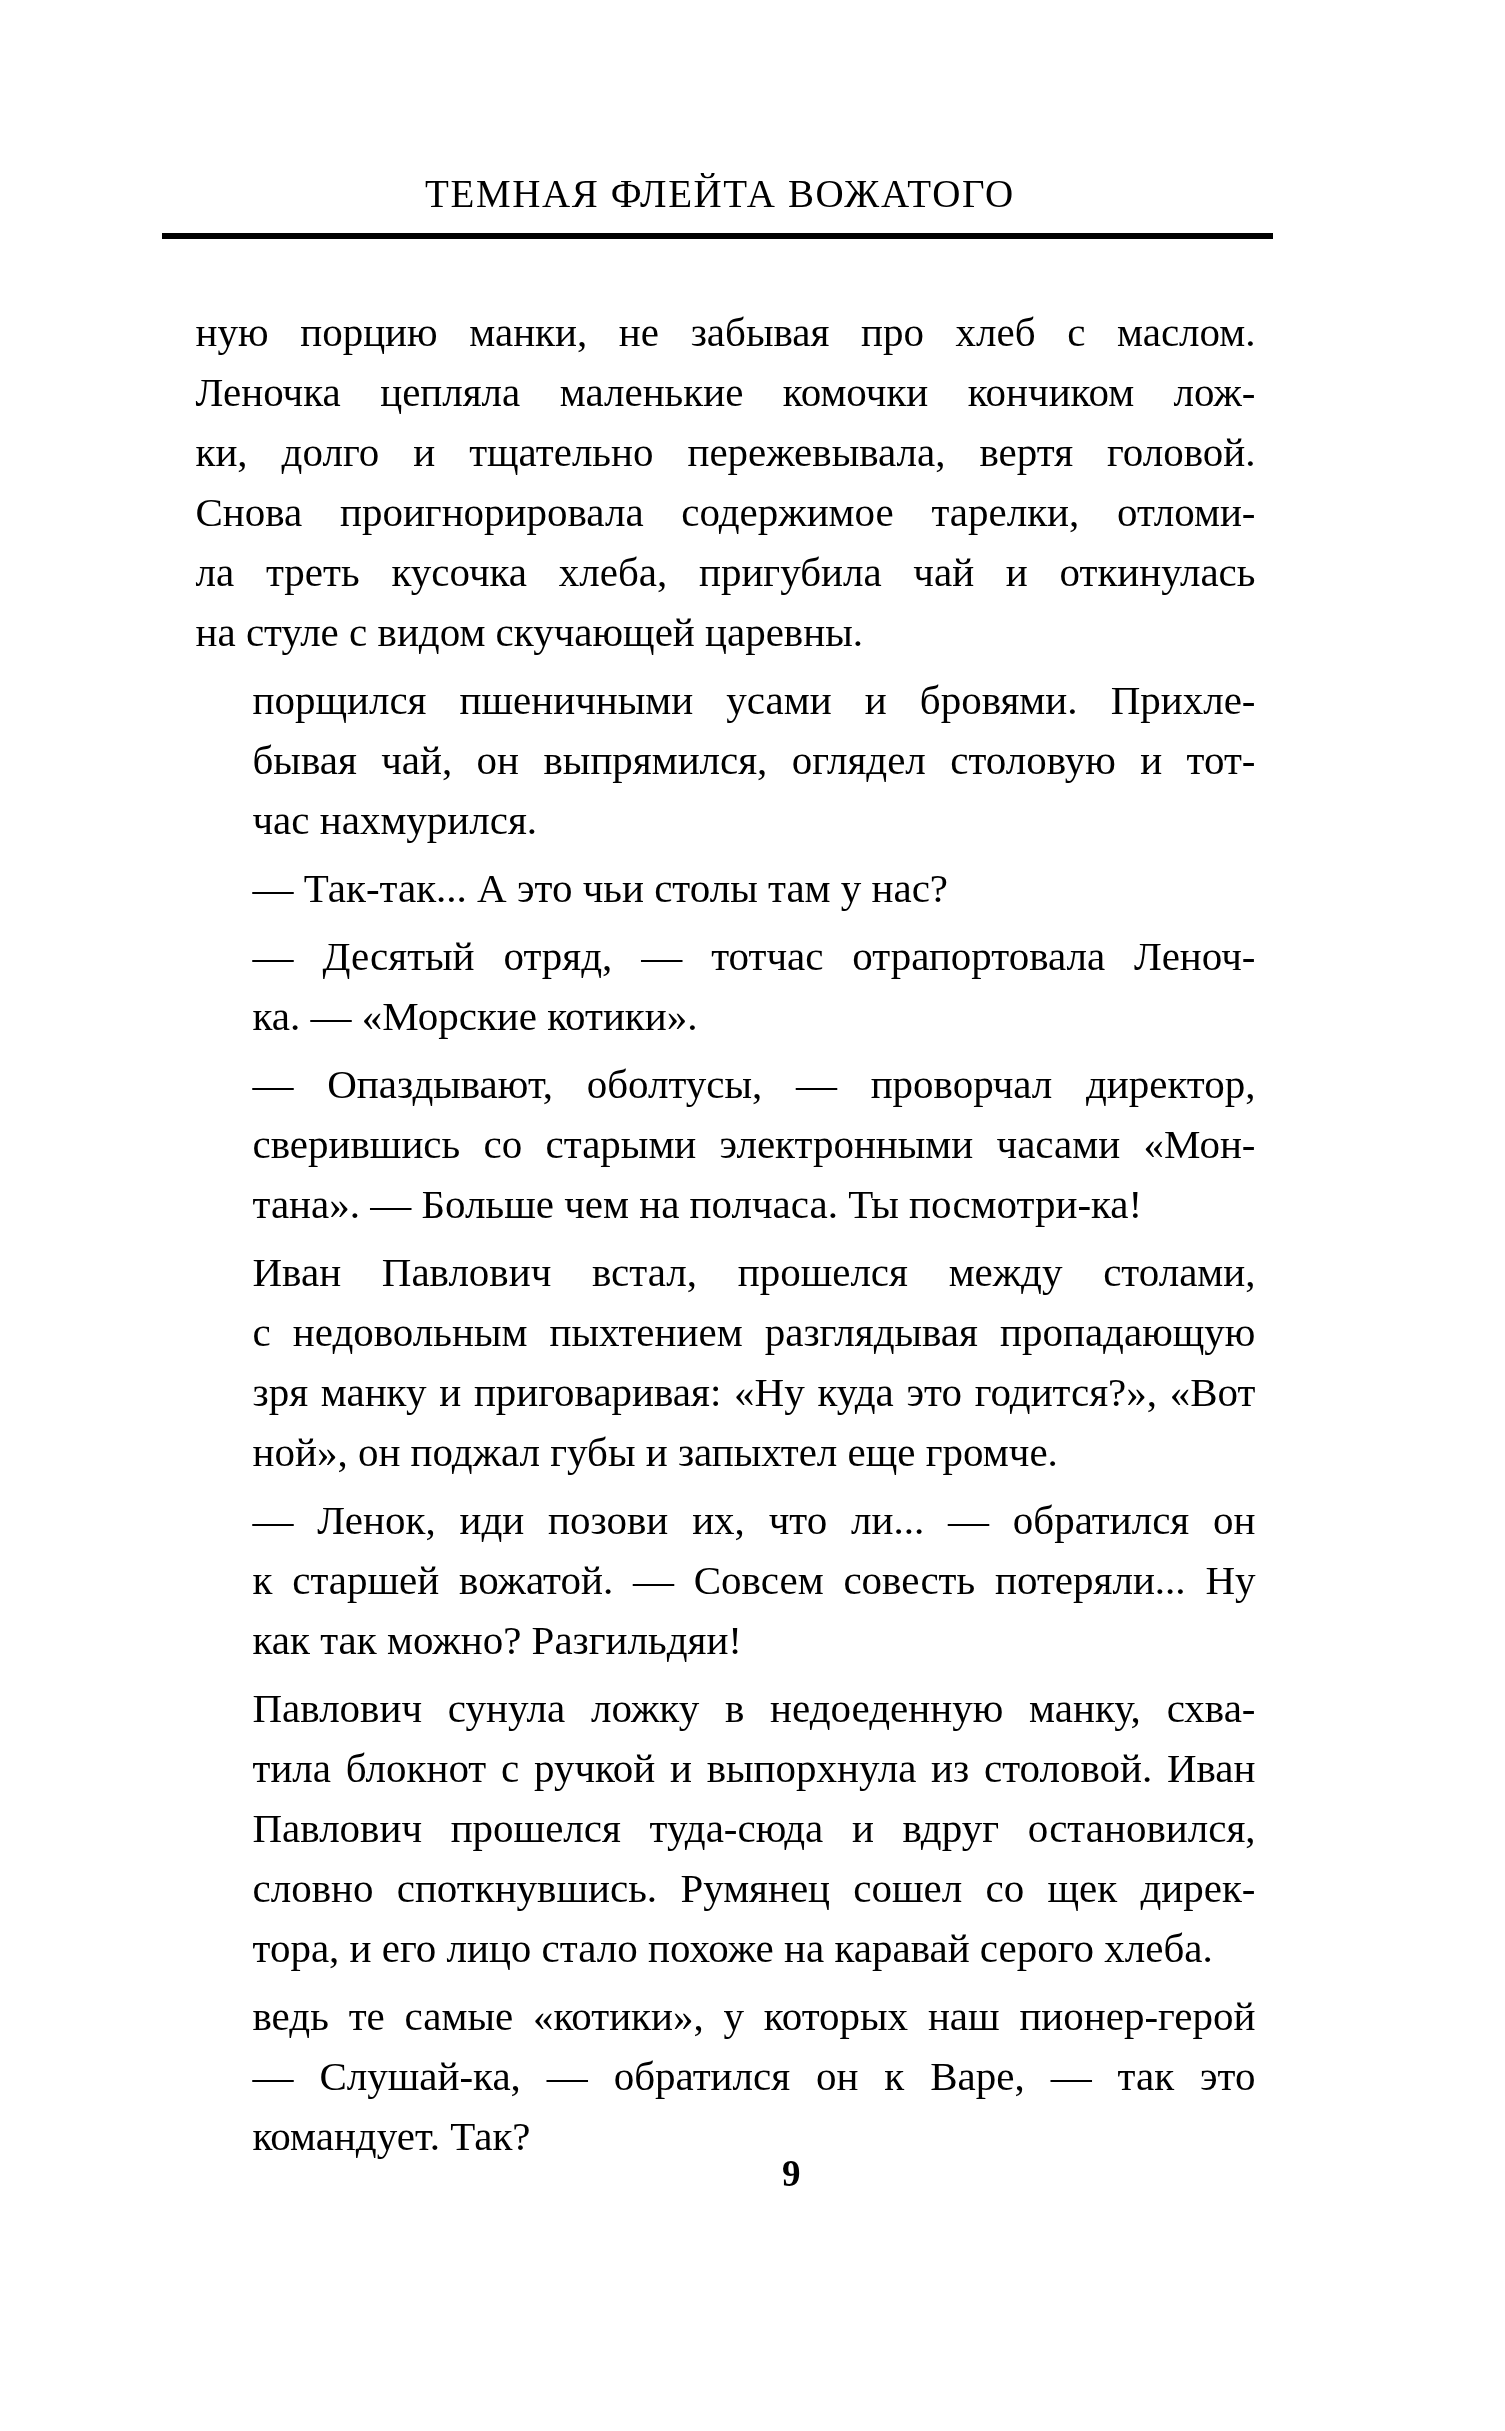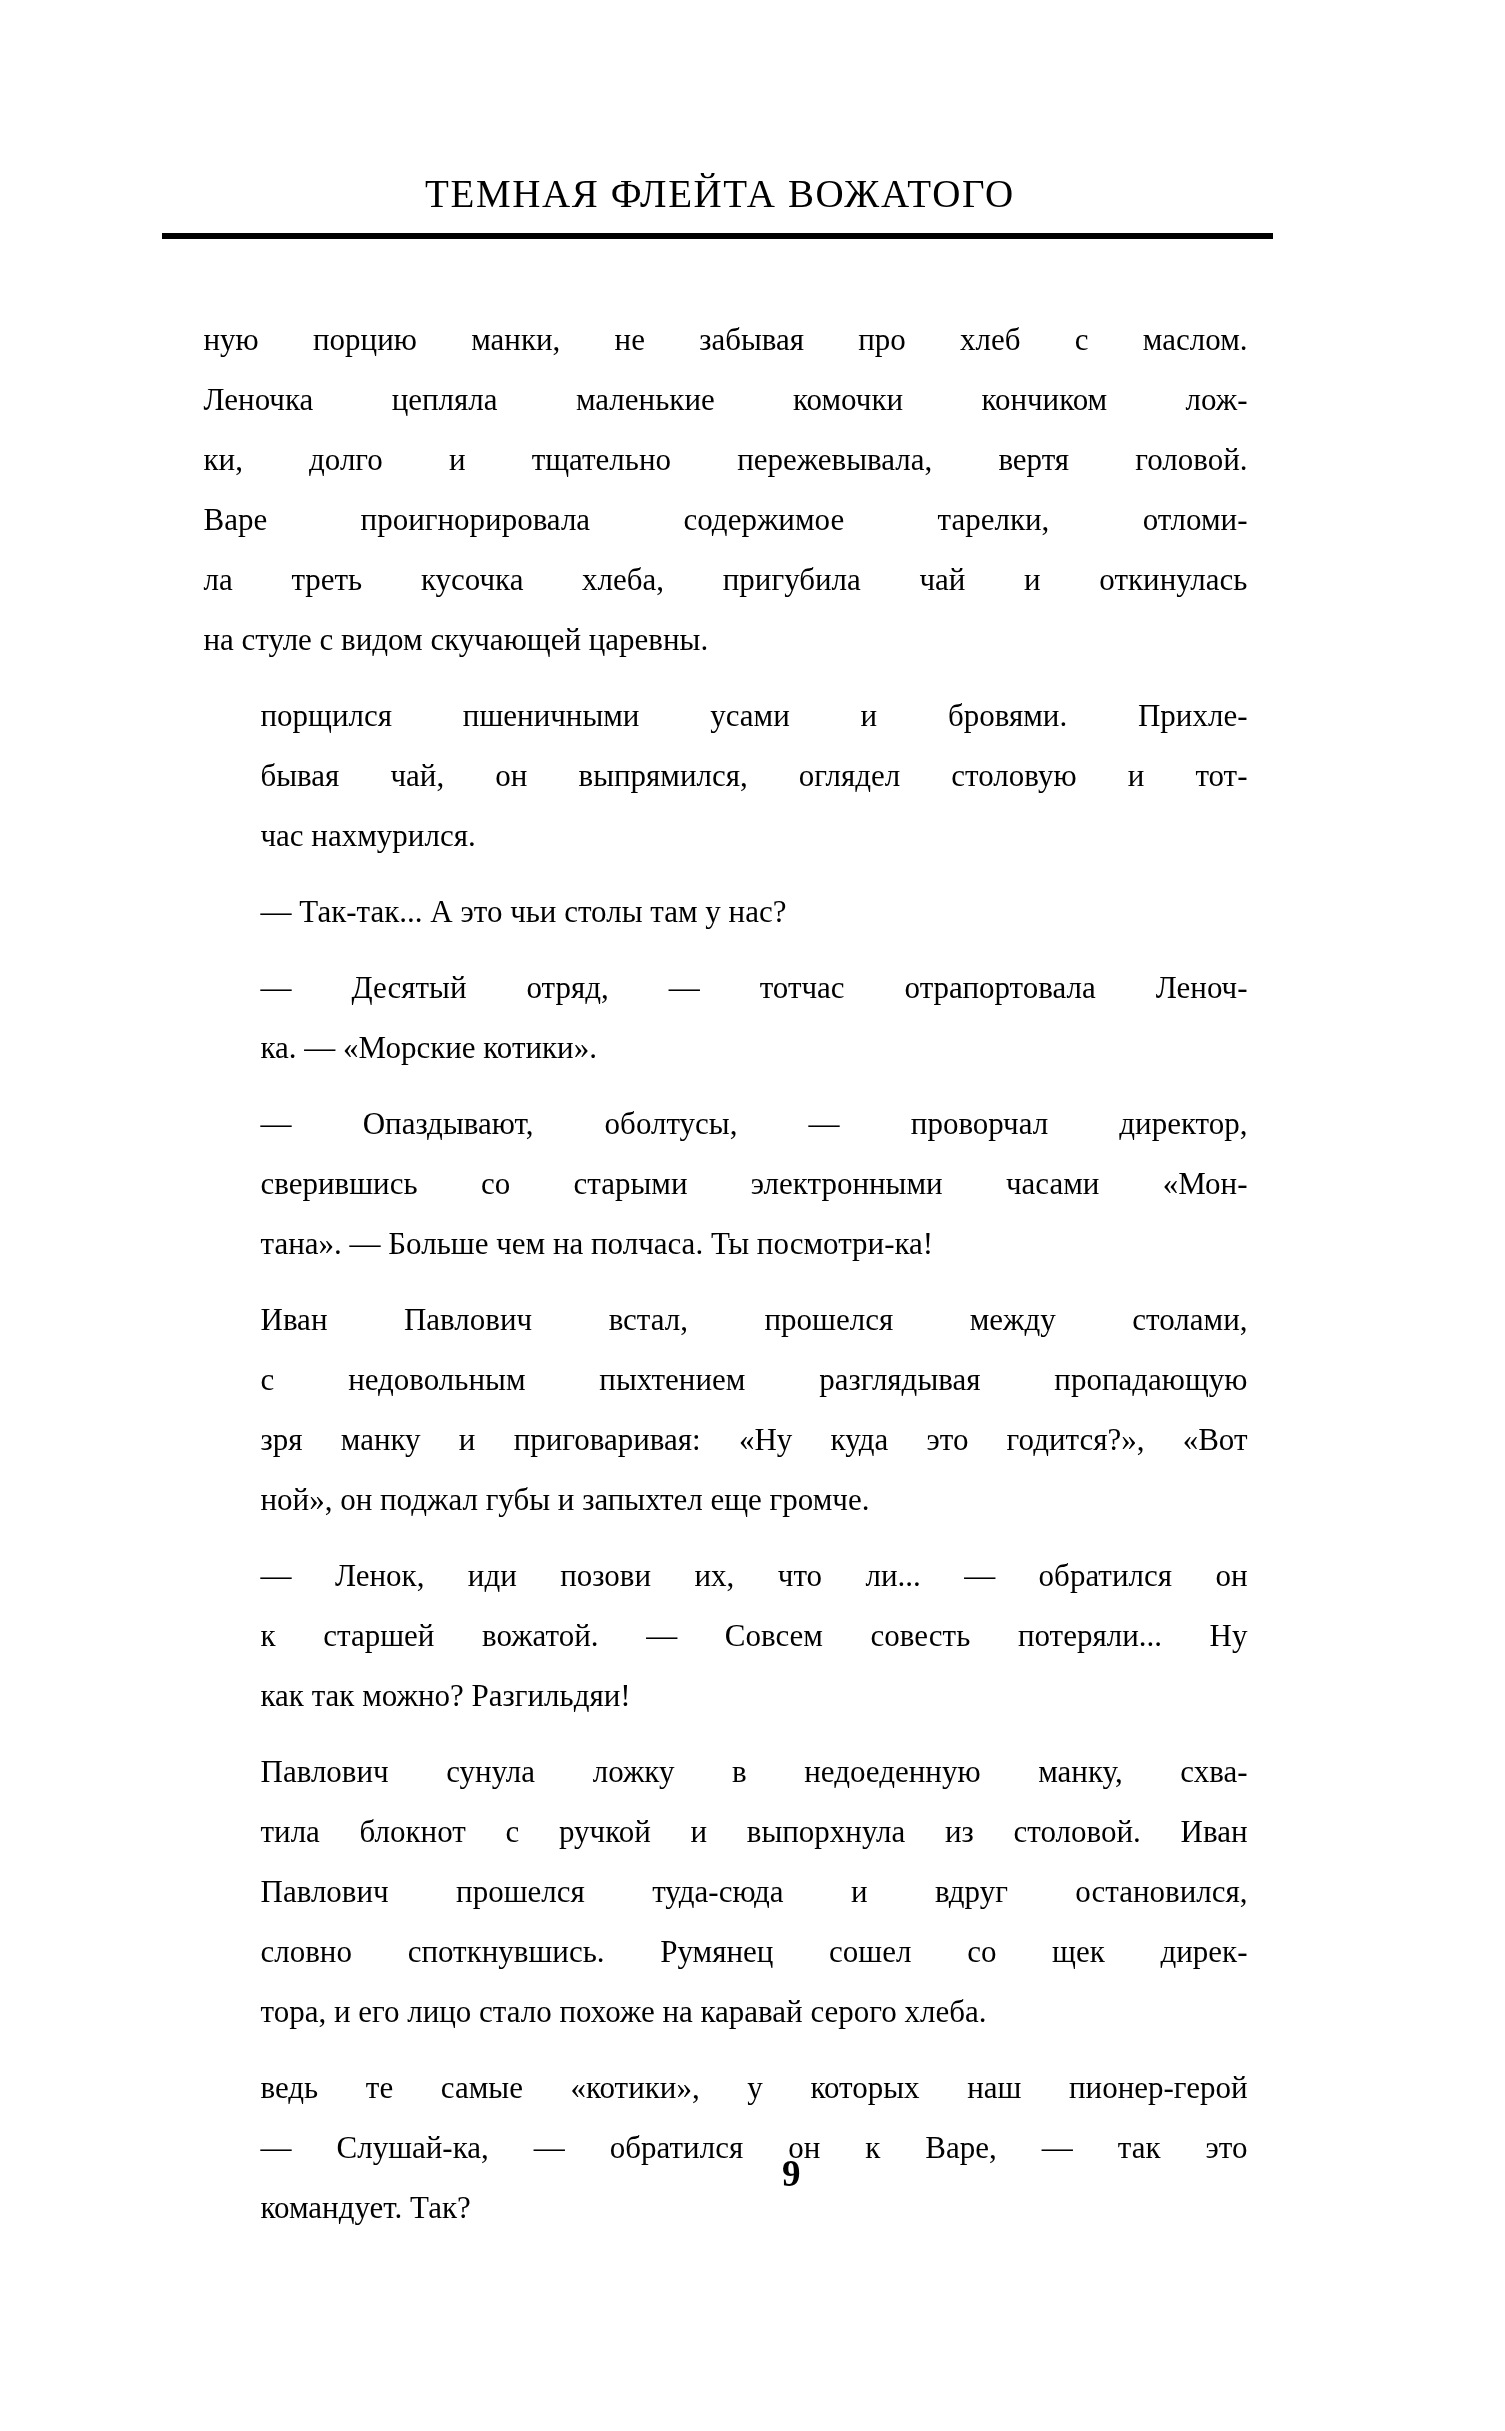--- a/index.html
+++ b/index.html
@@ -44,22 +44,22 @@
     width: 100%;
   }
   
   .text-column {
     position: absolute;
     left: 149px;
     top: 294px;
     width: 1076px;
   }
   p.para {
-    margin: 16px;
-    font-size: 31px;
+    margin: 8px;
+    font-size: 41px;
     line-height: 60px;
     text-align: justify;
     text-justify: inter-word;
     text-indent: 0;
     hyphens: manual;
     -webkit-hyphens: manual;
   }
   p.para.indent {
     text-indent: 57px;
   }
@@ -96,21 +96,21 @@
   <div class="header-block">
     <div class="running-head">ТЕМНАЯ ФЛЕЙТА ВОЖАТОГО</div>
     <div class="head-rule"></div>
   </div>
 
   <div class="text-column">
       <p class="para">
         <span class="ln">ную порцию манки, не забывая про хлеб с маслом.</span>
         <span class="ln">Леночка цепляла маленькие комочки кончиком лож-</span>
         <span class="ln">ки, долго и тщательно пережевывала, вертя головой.</span>
-        <span class="ln">Варе проигнорировала содержимое тарелки, отломи-</span>
+        <span class="ln">Снова проигнорировала содержимое тарелки, отломи-</span>
         <span class="ln">ла треть кусочка хлеба, пригубила чай и откинулась</span>
         <span class="ln last">на стуле с видом скучающей царевны.</span>
       </p>
       <p class="para indent">
         <span class="ln">порщился пшеничными усами и бровями. Прихле-</span>
         <span class="ln">бывая чай, он выпрямился, оглядел столовую и тот-</span>
         <span class="ln last">час нахмурился.</span>
       </p>
       <p class="para indent">
         <span class="ln last ind">— Так-так... А это чьи столы там у нас?</span>

